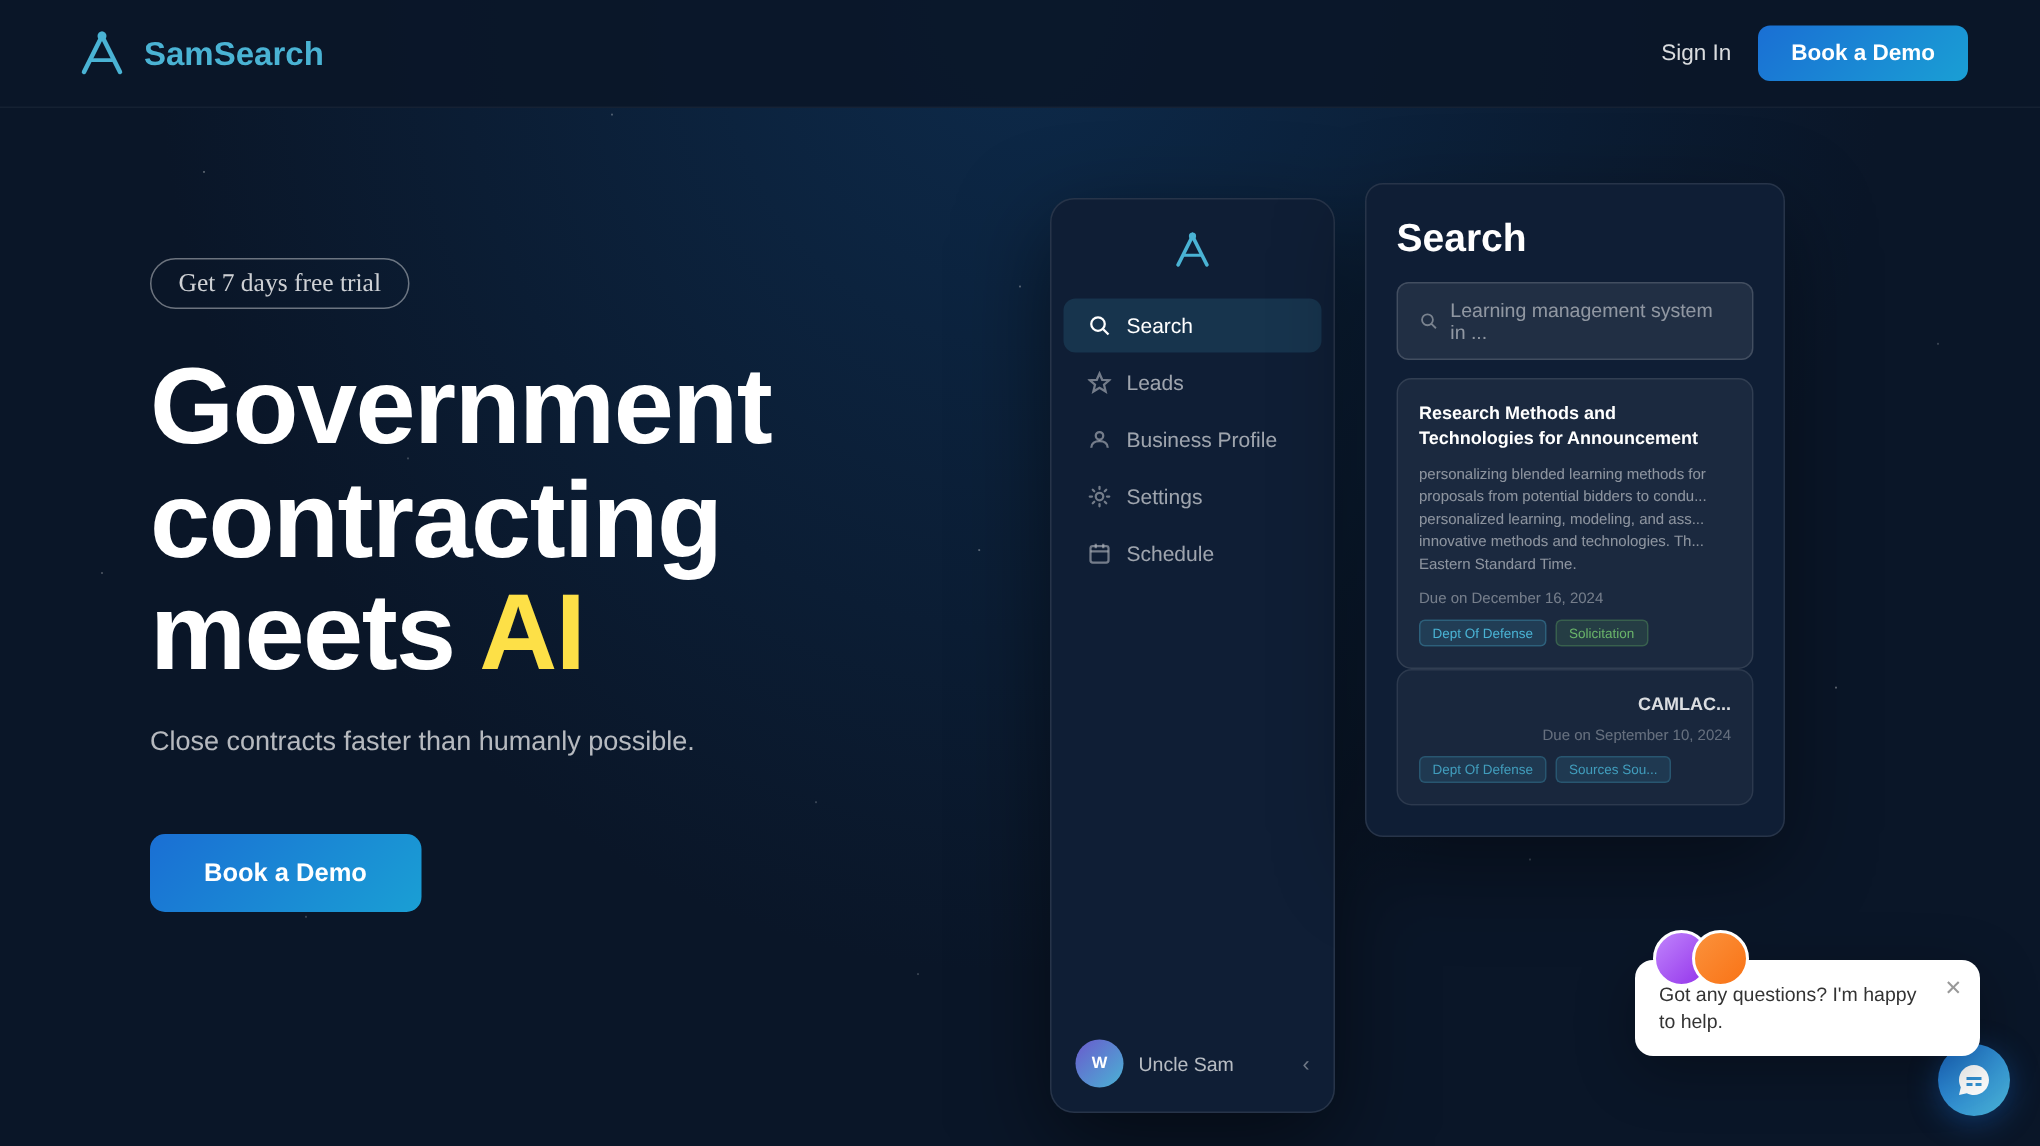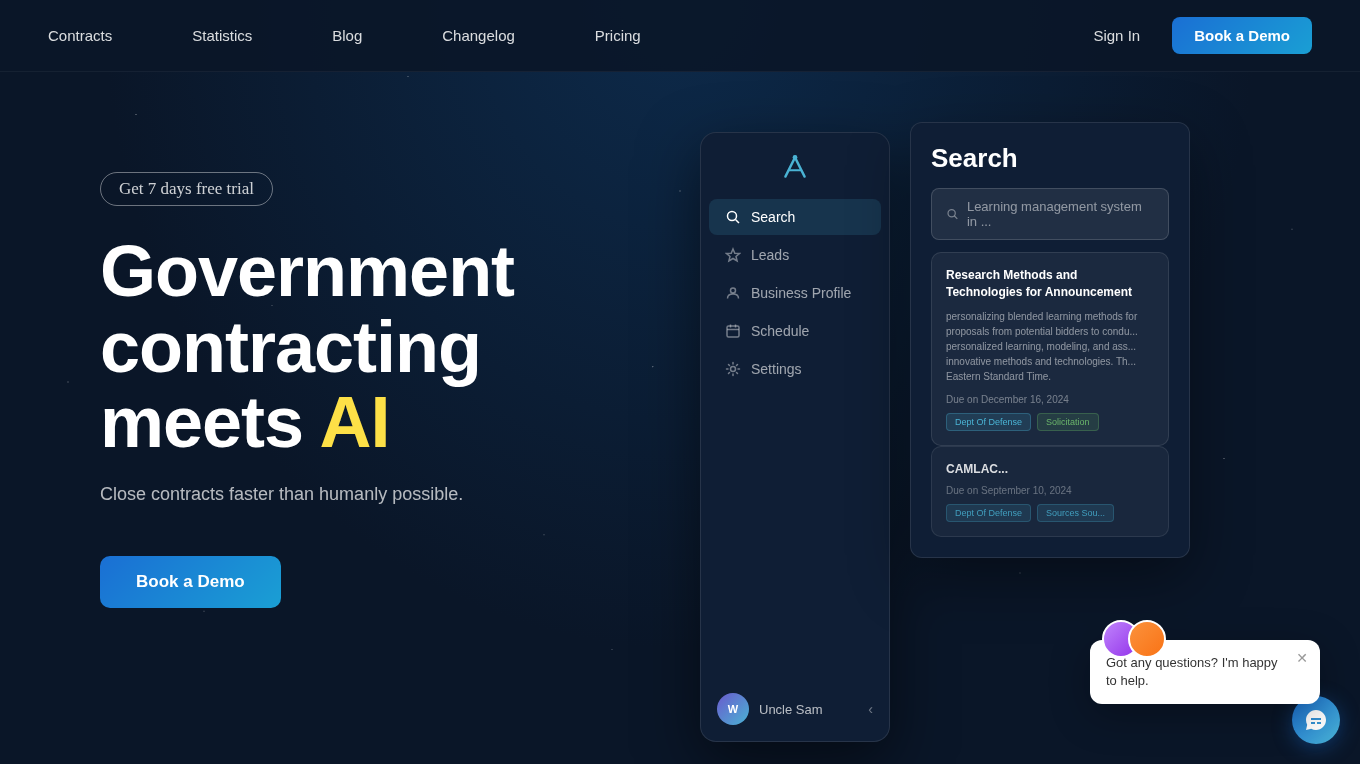--- a/index.html
+++ b/index.html
@@ -85,21 +85,21 @@
     }
     .nav-links li a {
       color: rgba(255,255,255,0.85);
       text-decoration: none;
       font-size: 15px;
       font-weight: 500;
     }
     .nav-right {
       display: flex;
       align-items: center;
-      gap: 32px;
+      gap: 18px;
     }
     .nav-signin {
       color: rgba(255,255,255,0.85);
       font-size: 15px;
       font-weight: 500;
       cursor: pointer;
       background: none;
       border: none;
     }
     .nav-demo-btn {
@@ -387,32 +387,31 @@
       background: rgba(255,255,255,0.2);
       border-radius: 50%;
     }
   </style>
 </head>
 <body>
 
 <div class="bg-stars"></div>
 
 <nav>
-
-  <ul class="nav-links">
-    <li><a href="#">Contracts</a></li>
-    <li><span class="nav-dot"></span></li>
-    <li><a href="#">Statistics</a></li>
-    <li><span class="nav-dot"></span></li>
-    <li><a href="#">Blog</a></li>
-    <li><span class="nav-dot"></span></li>
-    <li><a href="#">Changelog</a></li>
-    <li><span class="nav-dot"></span></li>
-    <li><a href="#">Pricing</a></li>
-  </ul>
+  <div class="nav-logo">
+    <svg class="nav-logo-icon" viewBox="0 0 40 40" fill="none">
+      <path d="M8 32 L20 8 L32 32" stroke="#4ab3d4" stroke-width="3" fill="none" stroke-linecap="round"></path>
+      <path d="M13 24 L27 24" stroke="#4ab3d4" stroke-width="2.5" stroke-linecap="round"></path>
+      <circle cx="20" cy="8" r="3" fill="#4ab3d4"></circle>
+    </svg>
+    <span class="nav-logo-text">
+      <span>Sam</span><span style="color:#4ab3d4">Search</span>
+    </span>
+  </div>
+
 
   <div class="nav-right">
     <button class="nav-signin">Sign In</button>
     <button class="nav-demo-btn">Book a Demo</button>
   </div>
 </nav>
 
 <div class="main-content">
 
   <div class="hero-text">
@@ -458,34 +457,34 @@
       <div class="sidebar-nav-item">
         <svg class="nav-icon" viewBox="0 0 16 16" fill="none" stroke="currentColor" stroke-width="1.5">
           <circle cx="8" cy="5.5" r="2.5"></circle>
           <path d="M2.5 13.5 C2.5 10.5 5 9 8 9 C11 9 13.5 10.5 13.5 13.5"></path>
         </svg>
         <span>Business Profile</span>
       </div>
 
       <div class="sidebar-nav-item">
         <svg class="nav-icon" viewBox="0 0 16 16" fill="none" stroke="currentColor" stroke-width="1.5">
+          <circle cx="8" cy="8" r="2.5"></circle>
+          <path d="M8 1.5 L8 3 M8 13 L8 14.5 M1.5 8 L3 8 M13 8 L14.5 8 M3.5 3.5 L4.5 4.5 M11.5 11.5 L12.5 12.5 M12.5 3.5 L11.5 4.5 M4.5 11.5 L3.5 12.5" stroke-linecap="round"></path>
+        </svg>
+        <span>Settings</span>
+      </div>
+
+      <div class="sidebar-nav-item">
+        <svg class="nav-icon" viewBox="0 0 16 16" fill="none" stroke="currentColor" stroke-width="1.5">
           <rect x="2" y="3" width="12" height="11" rx="1.5"></rect>
           <line x1="2" y1="6.5" x2="14" y2="6.5"></line>
           <line x1="5.5" y1="1.5" x2="5.5" y2="4.5"></line>
           <line x1="10.5" y1="1.5" x2="10.5" y2="4.5"></line>
         </svg>
         <span>Schedule</span>
-      </div>
-
-      <div class="sidebar-nav-item">
-        <svg class="nav-icon" viewBox="0 0 16 16" fill="none" stroke="currentColor" stroke-width="1.5">
-          <circle cx="8" cy="8" r="2.5"></circle>
-          <path d="M8 1.5 L8 3 M8 13 L8 14.5 M1.5 8 L3 8 M13 8 L14.5 8 M3.5 3.5 L4.5 4.5 M11.5 11.5 L12.5 12.5 M12.5 3.5 L11.5 4.5 M4.5 11.5 L3.5 12.5" stroke-linecap="round"></path>
-        </svg>
-        <span>Settings</span>
       </div>
 
       <div class="sidebar-bottom">
         <div class="avatar-circle">W</div>
         <span class="sidebar-user-name">Uncle Sam</span>
         <span class="sidebar-collapse">‹</span>
       </div>
     </div>
 
     <div class="search-panel">
@@ -502,21 +501,21 @@
       <div class="contract-card">
         <div class="contract-card-title">Research Methods and Technologies for Announcement</div>
         <div class="contract-card-body">personalizing blended learning methods for proposals from potential bidders to condu... personalized learning, modeling, and ass... innovative methods and technologies. Th... Eastern Standard Time.</div>
         <div class="contract-card-meta">Due on December 16, 2024</div>
         <div class="card-tags">
           <span class="card-tag">Dept Of Defense</span>
           <span class="card-tag solicitation">Solicitation</span>
         </div>
       </div>
 
-      <div class="contract-card" style="opacity:0.85;">
+      <div class="contract-card" style="opacity:0.85;text-align:right;">
         <div class="contract-card-title">CAMLAC...</div>
         <div class="contract-card-meta">Due on September 10, 2024</div>
         <div class="card-tags">
           <span class="card-tag">Dept Of Defense</span>
           <span class="card-tag">Sources Sou...</span>
         </div>
       </div>
     </div>
 
     <div class="chat-widget">

